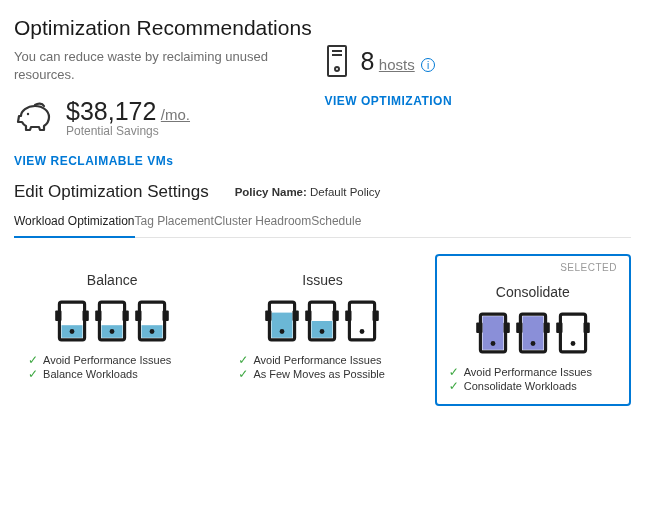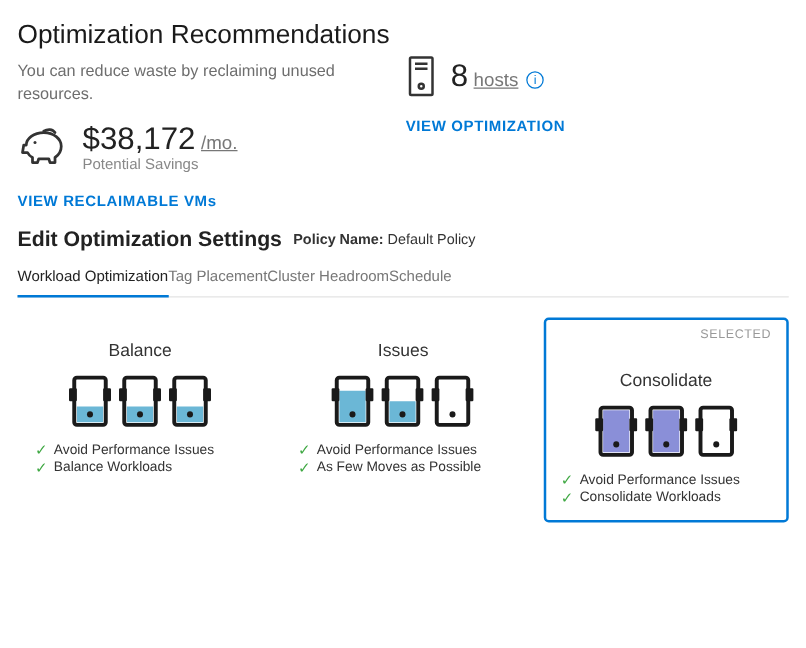--- a/index.html
+++ b/index.html
@@ -74,21 +74,21 @@
     width: 14px; height: 14px;
     border: 1px solid #0079d6;
     border-radius: 50%;
     color: #0079d6;
     font-size: 10px;
     vertical-align: middle;
     margin-left: 2px;
   }
   h2.subtitle {
     font-size: 17px;
-    font-weight: 700;
+    font-weight: 400;
     margin: 14px 0 0 0;
     color: #222;
   }
   .policy {
     font-size: 11.5px;
     text-align: center;
     color: #333;
     margin-top: -16px;
     margin-right: 30px;
   }
@@ -131,21 +131,21 @@
     font-size: 10px;
     letter-spacing: 0.5px;
     color: #999;
   }
   .option .opt-title {
     text-align: center;
     font-size: 14px;
     color: #333;
     margin: 6px 0 12px 0;
   }
-  .option.selected .opt-title { margin-top: 30px; }
+  .option.selected .opt-title { margin-top: 18px; }
   .servers {
     display: flex;
     justify-content: center;
     gap: 6px;
     margin-bottom: 12px;
   }
   .benefits {
     font-size: 11px;
     color: #333;
   }

